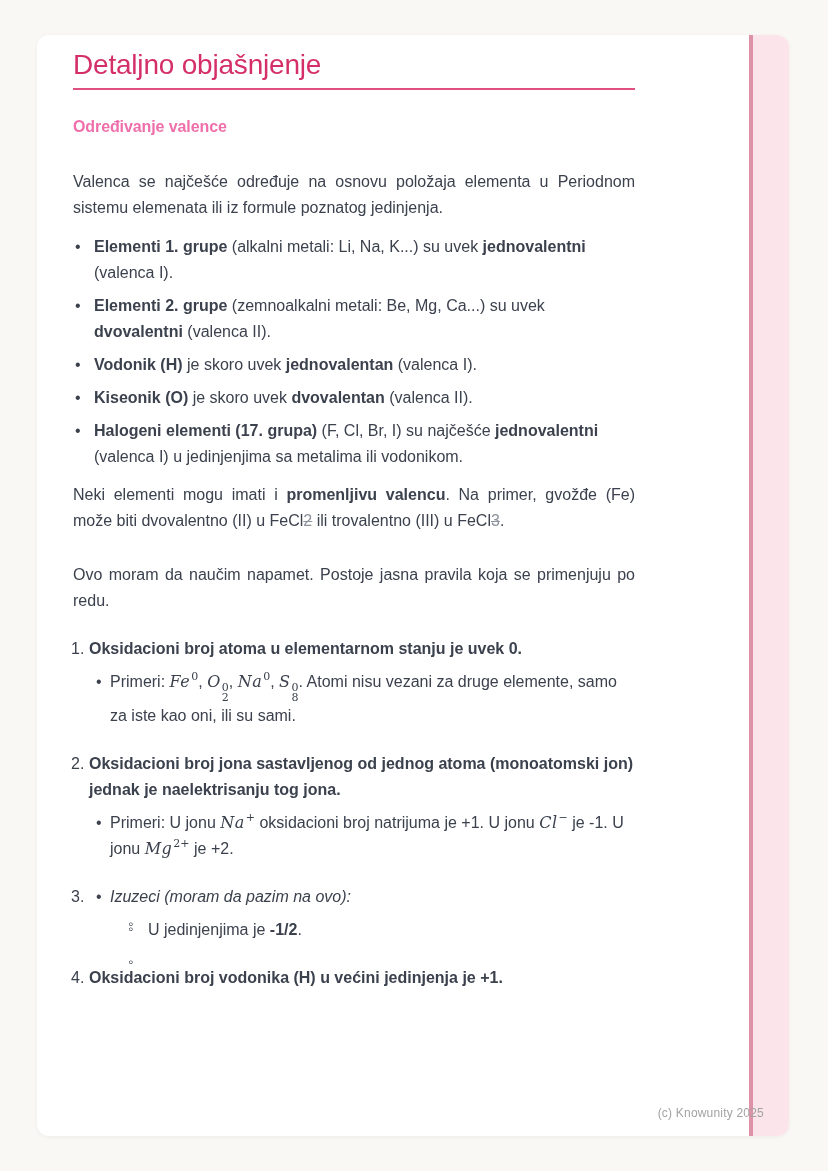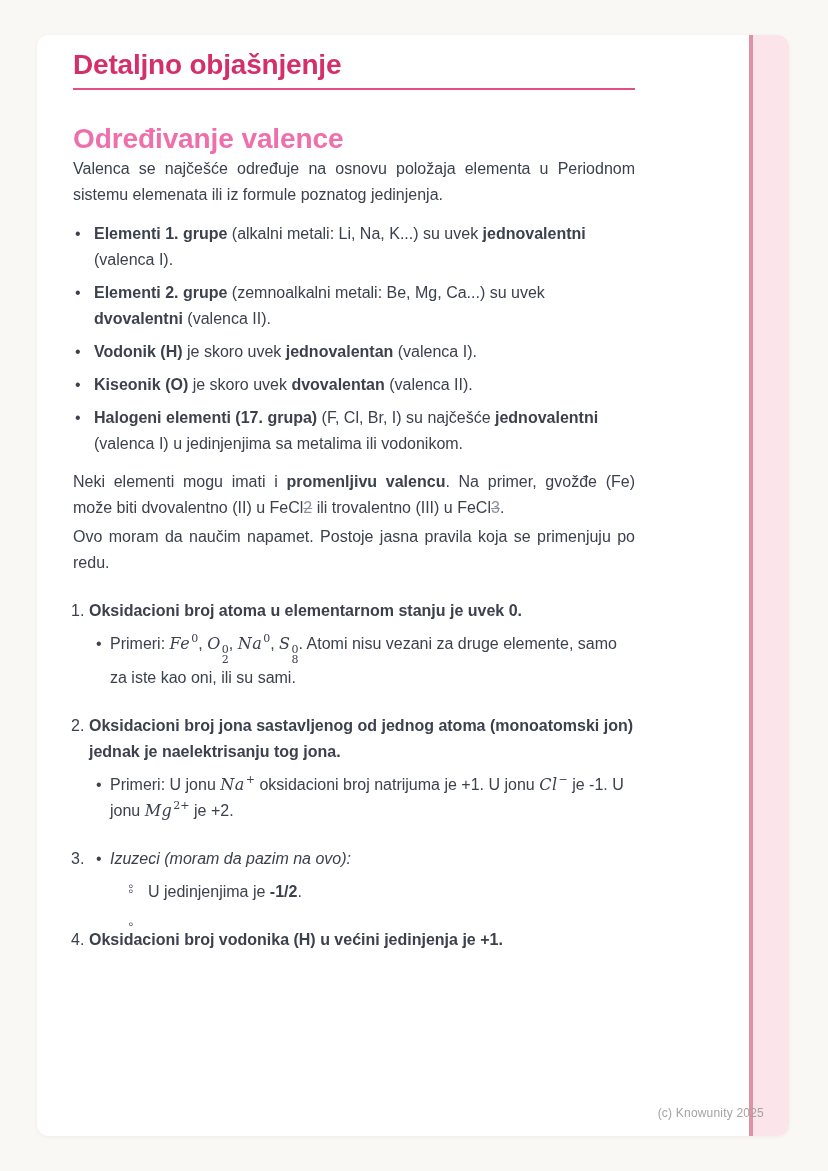--- a/index.html
+++ b/index.html
@@ -19,28 +19,28 @@
     background:var(--c-stripe_fill,#fbe4ea);
     border-left:4px solid var(--c-stripe_line,#dd92a8);
     border-radius:0 12px 12px 0;
   }
   .content{
     position:absolute;left:36px;top:13px;width:562px;
     color:#3b414d;font-size:16px;line-height:26px;
   }
   h1{
     margin:0;font-size:28px;line-height:34px;letter-spacing:-0.2px;
-    color:var(--c-title,#d42f69);font-weight:bold;
+    color:var(--c-title,#d42f69);font-weight:normal;
   }
   .title-rule{height:2px;background:var(--c-rule,#e0517f);margin-top:6px;}
   h2{
-    margin:35px 0 0;font-size:28px;line-height:28px;
+    margin:23px 0 0;font-size:16px;line-height:28px;
     color:var(--c-heading,#ef6fab);font-weight:bold;letter-spacing:-0.1px;
   }
-  .para{margin:3px 0 0;}
+  .para{margin:28px 0 0;}
   .j{text-align:justify;}
   .para-after-list{margin-top:12px;}
   .ul{margin-top:13px;}
   .li{position:relative;padding-left:21px;margin-top:7px;}
   .li>.mk{position:absolute;left:2px;top:0;}
   .rules{margin-top:0;}
   .rule{margin-top:22px;}
   .rule-head{position:relative;padding-left:16px;font-weight:bold;}
   .rule-head>.mk{position:absolute;left:-2px;top:0;font-weight:normal;}
   .kids{margin-top:1px;}

